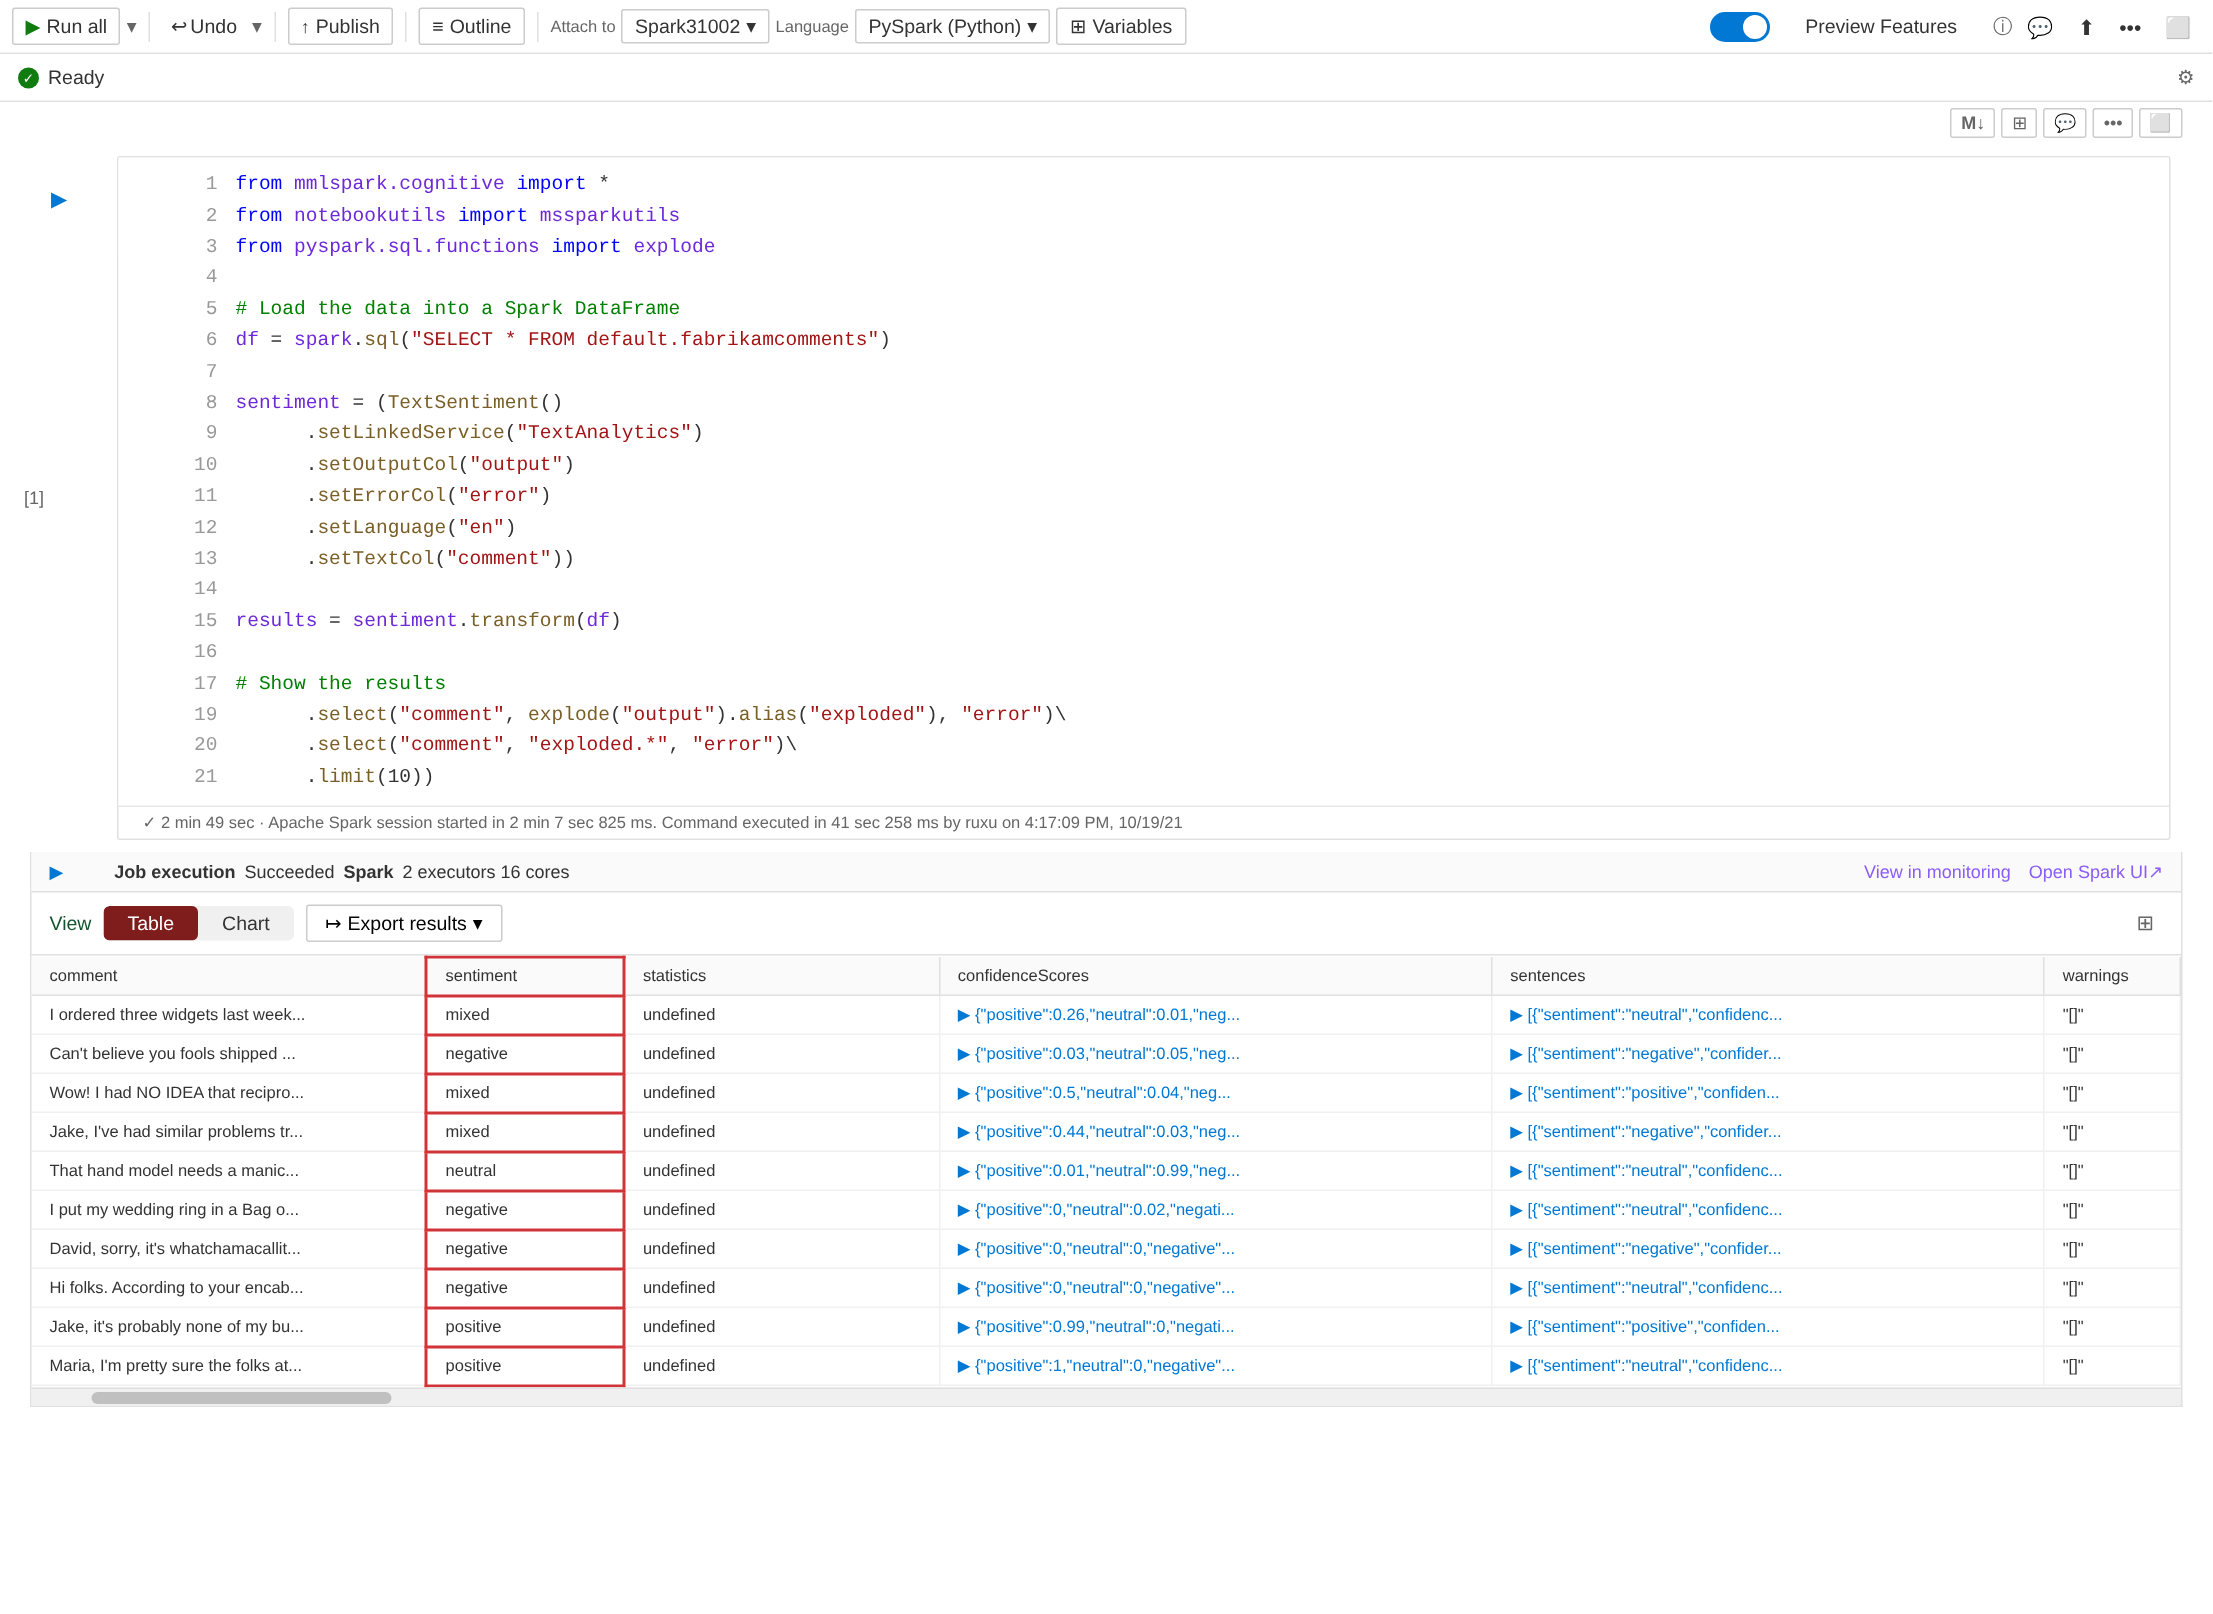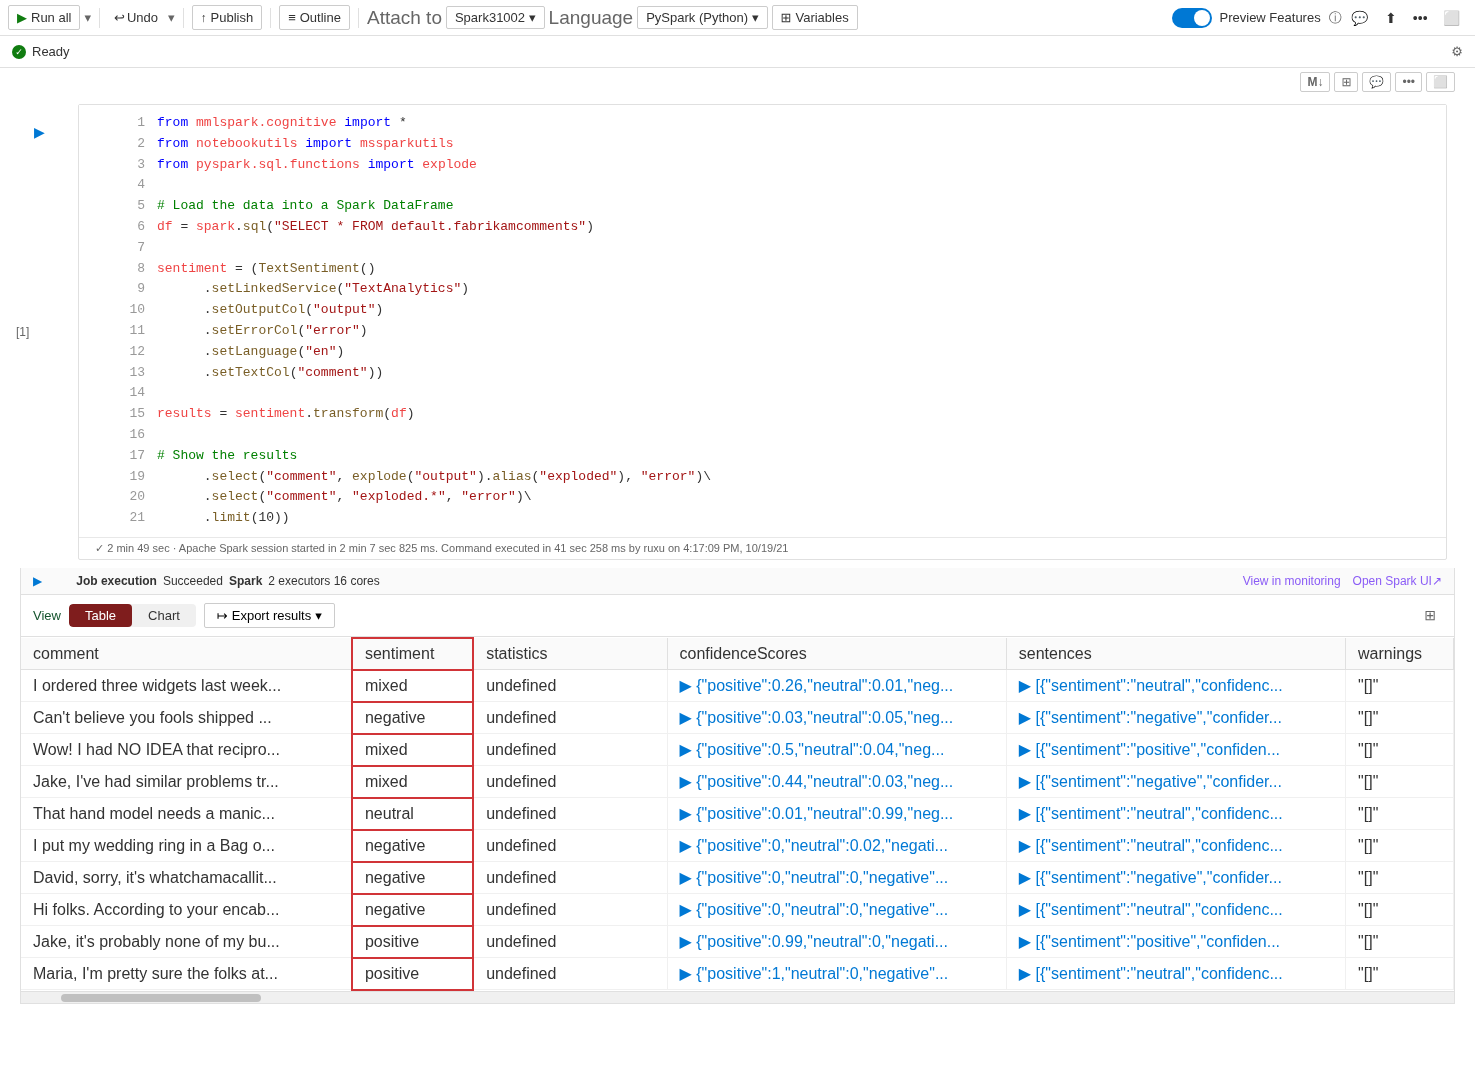--- a/index.html
+++ b/index.html
@@ -15,22 +15,22 @@
       border: 1px solid #ccc; border-radius: 2px; background: #fff;
       cursor: pointer; font-size: 13px; color: #333;
     }
     .toolbar-btn.primary { border-color: #ccc; }
     .toolbar-separator { width: 1px; height: 20px; background: #e0e0e0; margin: 0 4px; }
     .toolbar-dropdown { display: flex; align-items: center; gap: 2px; padding: 4px 6px; cursor: pointer; color: #333; font-size: 13px; }
     .toolbar-select {
       display: flex; align-items: center; gap: 4px; padding: 3px 8px;
       border: 1px solid #ccc; border-radius: 2px; background: #fff; cursor: pointer; font-size: 13px;
     }
-    .toolbar-label { color: #666; font-size: 19px; }
-    .toggle-container { display: flex; align-items: center; gap: 8px; margin-left: auto; }
+    .toolbar-label { color: #666; font-size: 11px; }
+    .toggle-container { display: flex; align-items: center; gap: 24px; margin-left: auto; }
     .toggle-switch {
       width: 40px; height: 20px; background: #0078d4; border-radius: 10px;
       display: flex; align-items: center; padding: 2px; cursor: pointer;
     }
     .toggle-knob { width: 16px; height: 16px; background: #fff; border-radius: 50%; margin-left: auto; }
     .toolbar-icon-btn { padding: 4px 6px; cursor: pointer; color: #333; font-size: 14px; background: none; border: none; }
 
     
     .status-bar {
       display: flex; align-items: center; height: 32px; background: #fff;
@@ -52,21 +52,21 @@
     .code-editor {
       background: #fff; padding: 8px 16px 8px 50px; font-family: 'Consolas', 'Courier New', monospace; font-size: 13px; line-height: 1.6;
     }
     .line { display: flex; gap: 12px; }
     .line-num { color: #999; min-width: 16px; text-align: right; user-select: none; }
     .code-content { flex: 1; }
     .kw { color: #0000ff; }
     .str { color: #a31515; }
     .comment { color: #008000; }
     .func { color: #795e26; }
-    .var { color: #ef4444; }
+    .var { color: #6d28d9; }
     .method { color: #795e26; }
 
     
     .cell-footer { border-top: 1px solid #e8e8e8; padding: 4px 16px; font-size: 11px; color: #666; display: flex; align-items: center; gap: 4px; }
 
     
     .output-section { margin: 0 20px 8px 20px; border: 1px solid #e0e0e0; border-top: none; }
 
     .job-execution-bar {
       display: flex; align-items: center; padding: 6px 12px; background: #fafafa;
@@ -85,21 +85,21 @@
       padding: 4px 16px; cursor: pointer; font-size: 13px; border: none; background: transparent; color: #333;
     }
     .tab-btn.active { background: #7f1d1d; color: #fff; border-radius: 4px; }
     .export-btn {
       display: flex; align-items: center; gap: 4px; padding: 4px 12px;
       border: 1px solid #ccc; border-radius: 2px; background: #fff; cursor: pointer; font-size: 13px;
     }
     .cell-options-btn { padding: 4px 6px; cursor: pointer; background: none; border: none; font-size: 14px; color: #666; }
 
     
-    .data-table { width: 100%; border-collapse: collapse; font-size: 16px; }
+    .data-table { width: 100%; border-collapse: collapse; font-size: 11px; }
     .data-table th {
       background: #fafafa; padding: 6px 12px; text-align: left; border-bottom: 1px solid #e0e0e0;
       border-right: 1px solid #e0e0e0; font-weight: 500; color: #333; white-space: nowrap;
     }
     .data-table td {
       padding: 6px 12px; border-bottom: 1px solid #f0f0f0; border-right: 1px solid #f0f0f0;
       white-space: nowrap; overflow: hidden; max-width: 280px; text-overflow: ellipsis; margin-top: 17px;
     }
     .sentiment-col { border: 2px solid #d13438 !important; }
     .sentiment-col-header { border: 2px solid #d13438 !important; border-bottom: 2px solid #d13438 !important; }

